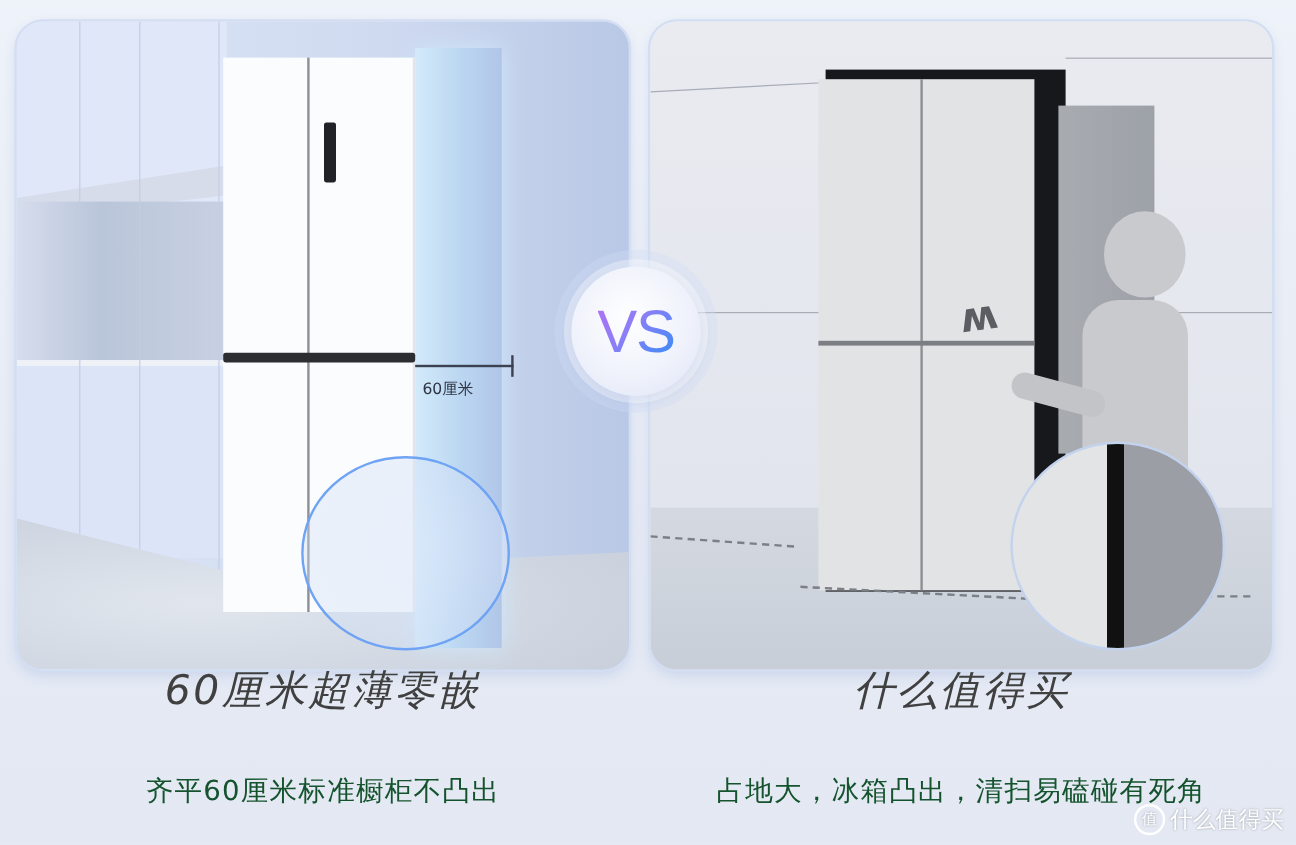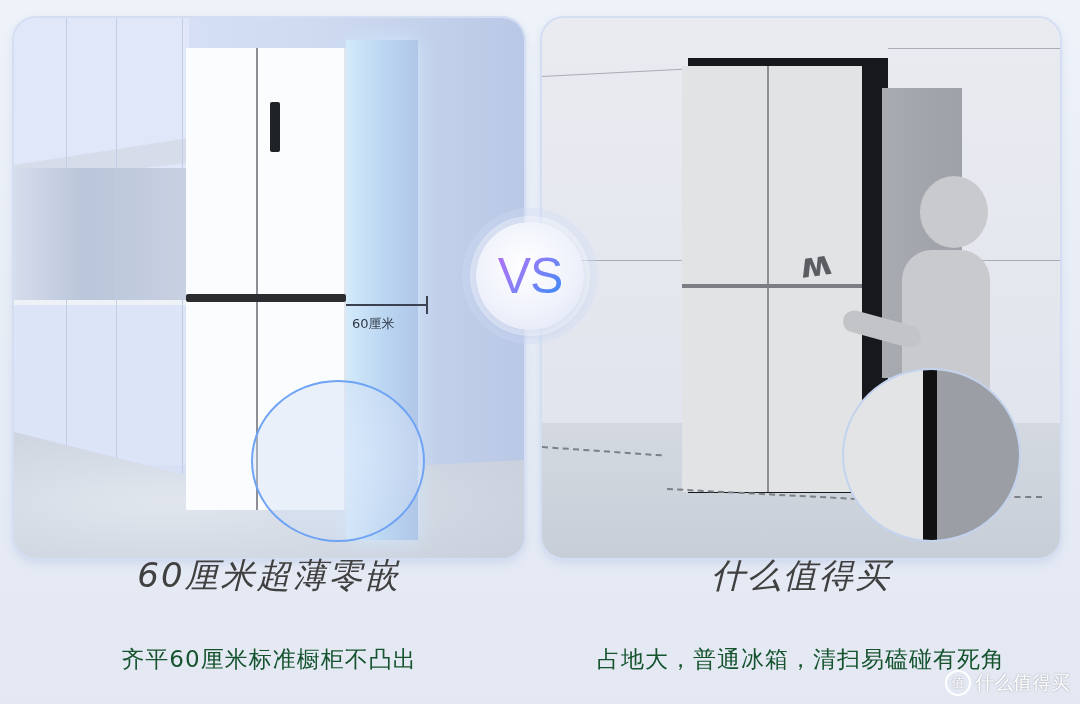--- a/index.html
+++ b/index.html
@@ -97,18 +97,18 @@
   <div class="abs r-circle"></div>
 </div>
 
 <div class="vs">
   <span>VS</span>
 </div>
 
 <div class="title" style="left:14px;width:510px">60厘米超薄零嵌</div>
 <div class="sub" style="left:14px;width:510px">齐平60厘米标准橱柜不凸出</div>
 <div class="title" style="left:542px;width:518px">什么值得买</div>
-<div class="sub" style="left:542px;width:518px">占地大，普通冰箱，清扫易磕碰有死角</div>
+<div class="sub" style="left:542px;width:518px">占地大，冰箱凸出，清扫易磕碰有死角</div>
 
 <div class="wm">
   <span class="wm-badge">值</span>
   <span>什么值得买</span>
 </div>
 
 </body></html>

